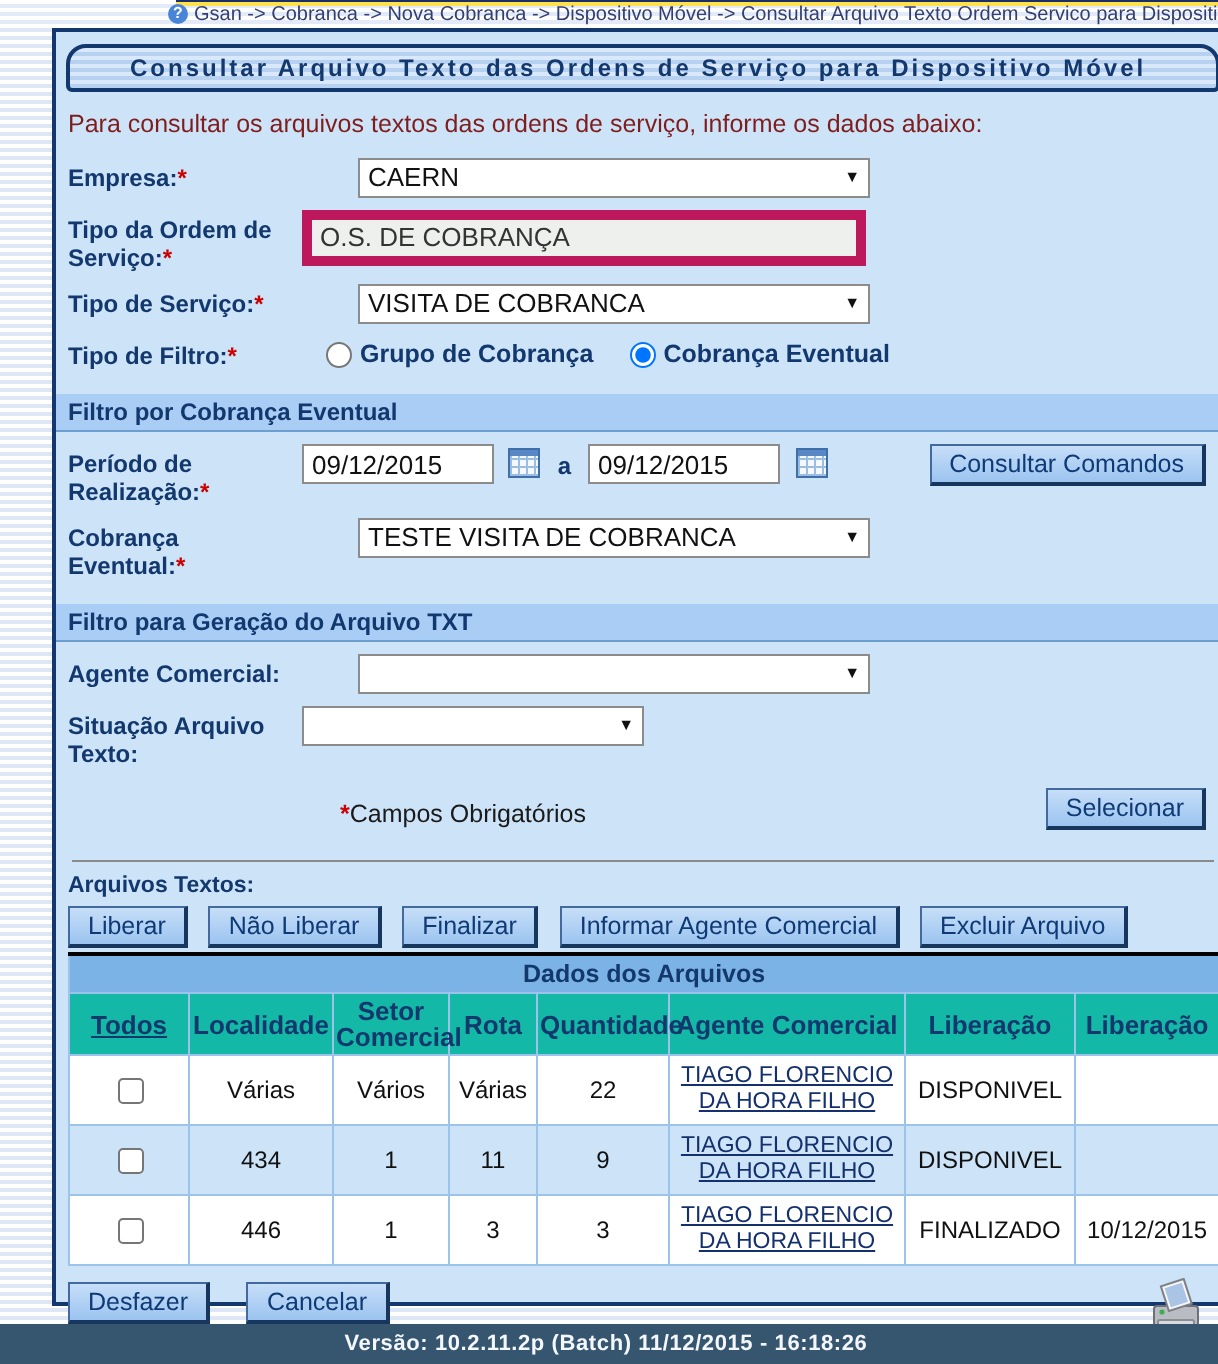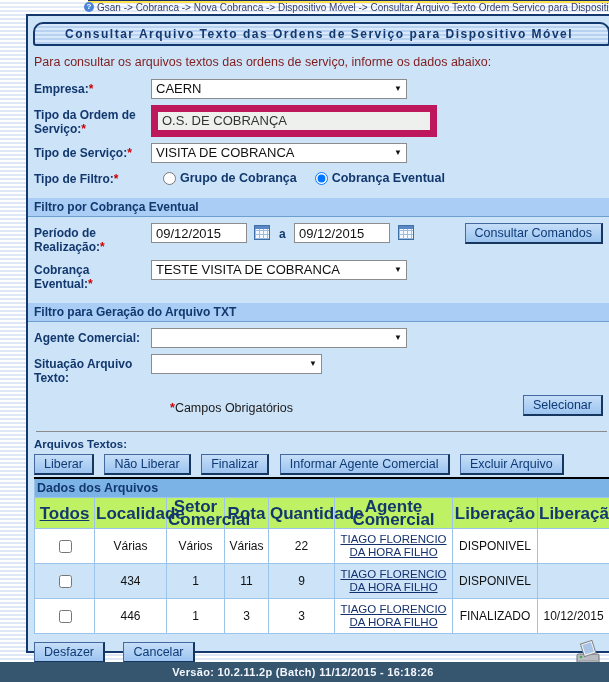--- a/index.html
+++ b/index.html
@@ -29,23 +29,23 @@
   .intro{margin:9px 6px 10px 6px;font-size:12.5px;color:#7f1d1d;}
 
   .formrow{display:flex;align-items:flex-start;margin:0 6px 6px 6px;}
   .flabel{width:117px;flex:0 0 117px;font-size:12px;font-weight:bold;color:#12386e;line-height:14px;padding-top:3px;}
   .req{color:#cc0000;}
   .fval{flex:1;}
 
   .select{position:relative;background:#fff;border:1px solid #8c8c8c;height:18px;line-height:18px;
     font-size:13px;color:#111;padding:0 18px 0 4px;white-space:nowrap;overflow:hidden;}
   .select .arr{position:absolute;right:4px;top:0;font-size:8px;color:#111;line-height:18px;}
-  .w255{width:232px;}
+  .w255{width:232px;margin-left:28px;}
   .w170{width:147px;}
-  .readonlyfield{width:264px;background:#eef0ee;border:7px solid #be185d;height:16px;line-height:16px;
+  .readonlyfield{width:264px;background:#eef0ee;border:5px solid #be185d;height:16px;line-height:16px;
     font-size:13px;color:#333;padding:1px 4px;}
 
   .radiorow{display:flex;align-items:center;padding-top:2px;margin-left:12px;}
   .radiorow input{margin:0 4px 0 0;}
   .radiolabel{font-size:12.5px;font-weight:bold;color:#12386e;margin-right:18px;}
 
   .sectionbar{margin:12px 0 6px 0;background:#a9cdf5;border-bottom:1px solid #6d9ed0;
     color:#12386e;font-weight:bold;font-size:12px;padding:2px 6px;}
 
   .dateinput{width:86px;background:#fff;border:1px solid #8c8c8c;height:16px;
@@ -72,22 +72,22 @@
 
   .divider{border:none;border-top:1px solid #8a8a8a;margin:10px 8px 6px 8px;}
 
   .arqlabel{margin:4px 6px 4px 6px;font-size:11.5px;font-weight:bold;color:#12386e;}
   .actionrow{margin:0 6px 2px 6px;}
   .actionrow .btn{margin-right:6px;}
 
   table.files{border-collapse:collapse;margin:0 6px;width:575px;table-layout:fixed;
     border-top:2px solid #000;font-size:12px;}
   table.files td,table.files th{border:1px solid #9cc3ea;}
-  .thead-title{background:#7cb3e6;color:#12386e;font-weight:bold;font-size:12.5px;padding:2px;}
-  th.colhead{background:#bef264;color:#12386e;font-weight:bold;text-align:center;font-size:17px;padding:2px 1px;line-height:13px;}
+  .thead-title{background:#7cb3e6;color:#12386e;font-weight:bold;text-align:center;font-size:12.5px;padding:2px;}
+  th.colhead{background:#14b8a6;color:#12386e;font-weight:bold;text-align:center;font-size:13px;padding:2px 1px;line-height:13px;}
   th.colhead a{color:#12386e;text-decoration:underline;cursor:pointer;}
   td.cell{text-align:center;color:#111;padding:1px 2px;height:32px;background:#fff;font-size:12px;}
   tr.alt td.cell{background:#cde3f8;}
   td.cell a.agent{color:#14316e;text-decoration:underline;font-size:11.5px;line-height:13px;cursor:pointer;display:inline-block;}
   .datecell{font-size:11.5px;}
 
   .footrow{position:relative;margin:8px 6px 0 6px;height:34px;}
   .footrow .btn{margin-right:14px;}
   .printer{position:absolute;right:6px;top:-2px;cursor:pointer;}
 

